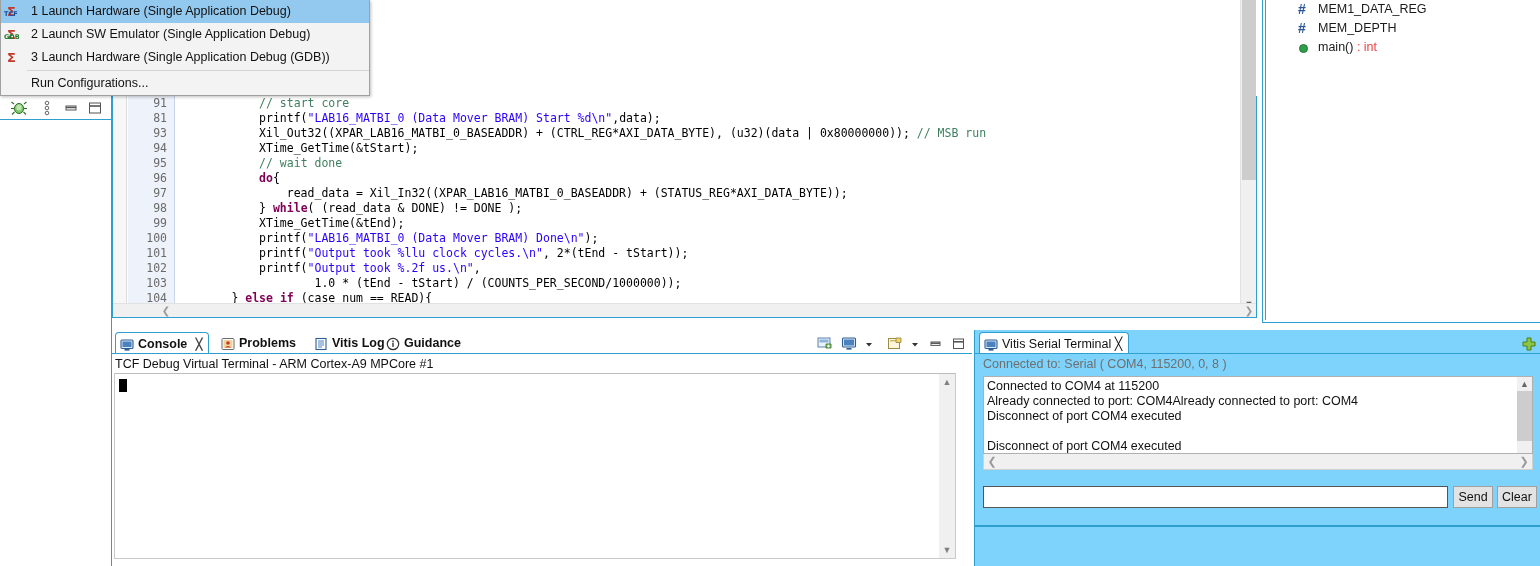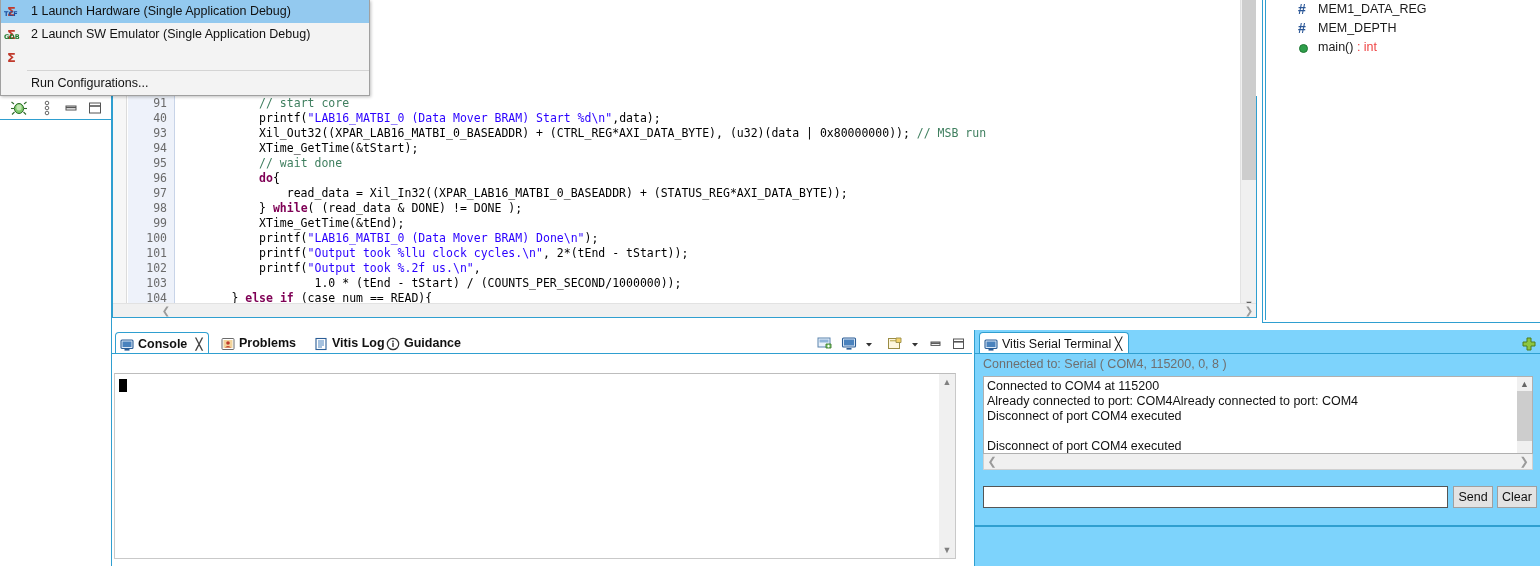--- a/index.html
+++ b/index.html
@@ -194,21 +194,21 @@
 <body>
 
 <div id="root">
 
   <div id="editor-panel">
     <div id="editor-inner">
       <div style="position: absolute; left: 0px; top: 0px; width: 1145px; height: 96px; font-family: &quot;DejaVu Sans Mono&quot;, &quot;Liberation Mono&quot;, monospace; font-size: 11.5px; white-space: pre; overflow: hidden; background: rgb(255, 255, 255);"><div style="position: absolute; left: 258px; top: 0px; line-height: 15px;">&amp;&amp; (data &lt; MEM_DEPTH)); <span class="c">// input range (0 ~ MEM_DEPTH-1)</span></div><div style="position: absolute; left: 258px; top: 15px; line-height: 15px;">16_MATBI_0_BASEADDR) + (CTRL_REG*AXI_DATA_BYTE), (u32)(0)); <span class="c">// init core ctrl reg</span></div><div style="position: absolute; left: 258px; top: 60px; line-height: 15px;">_In32((XPAR_LAB16_MATBI_0_BASEADDR) + (STATUS_REG*AXI_DATA_BYTE));</div><div style="position: absolute; left: 258px; top: 75px; line-height: 15px;">&amp; IDLE) != IDLE);</div></div>
         <div id="ruler-col"></div>
       <div id="gutter" style="padding-top: 96px;">
           <div class="ln">91</div>
-          <div class="ln">40</div>
+          <div class="ln">81</div>
           <div class="ln">93</div>
           <div class="ln">94</div>
           <div class="ln">95</div>
           <div class="ln">96</div>
           <div class="ln">97</div>
           <div class="ln">98</div>
           <div class="ln">99</div>
           <div class="ln">100</div>
           <div class="ln">101</div>
           <div class="ln">102</div>
@@ -381,20 +381,21 @@
         <span class="ctbi" style="right:3px;">
           <svg width="17" height="16" viewBox="0 0 17 16">
             <rect x="3.5" y="3" width="10" height="9.5" fill="none" stroke="#555" stroke-width="1"></rect>
             <line x1="3.5" y1="5.8" x2="13.5" y2="5.8" stroke="#555" stroke-width="1.6"></line>
           </svg>
         </span>
       </div>
     </div>
 
     <div id="console-sep"></div>
+    <div id="console-title">TCF Debug Virtual Terminal - ARM Cortex-A9 MPCore #1</div>
 
     <div id="console-body">
       <div id="console-caret"></div>
       <div id="console-vscroll">
         <div class="arr" style="top:0;">▲</div>
         <div class="arr" style="bottom:0;">▼</div>
       </div>
     </div>
   </div>
 
@@ -467,21 +468,21 @@
     <input id="serial-input" type="text" placeholder="" style="">
     <div class="sbtn" style="left:478px; width:40px;">Send</div>
     <div class="sbtn" style="left:522px; width:40px;">Clear</div>
     <div id="serial-bottomline"></div>
   </div>
 
   <div id="menu">
     <div id="menu-items">
         <div class="mi sel"><span class="micon"><span class="tcf-ico"><span class="glyph">Σ</span><span class="lbl tcf">TCF</span></span></span><span>1 Launch Hardware (Single Application Debug)</span></div>
         <div class="mi"><span class="micon"><span class="tcf-ico"><span class="glyph">Σ</span><span class="lbl tcf">TCF</span></span></span><span>2 Launch SW Emulator (Single Application Debug)</span></div>
-        <div class="mi"><span class="micon"><span class="tcf-ico"><span class="glyph">Σ</span><span class="lbl gdb">GDB</span></span></span></div>
+        <div class="mi"><span class="micon"><span class="tcf-ico"><span class="glyph">Σ</span><span class="lbl gdb">GDB</span></span></span><span>3 Launch Hardware (Single Application Debug (GDB))</span></div>
       </div>
     <div id="menu-divider"></div>
     <div class="mi cfg" style="position:absolute; left:0; top:72px; width:368px;">
       <span>Run Configurations...</span>
     </div>
   </div>
 
 </div>
 
 </body></html>

